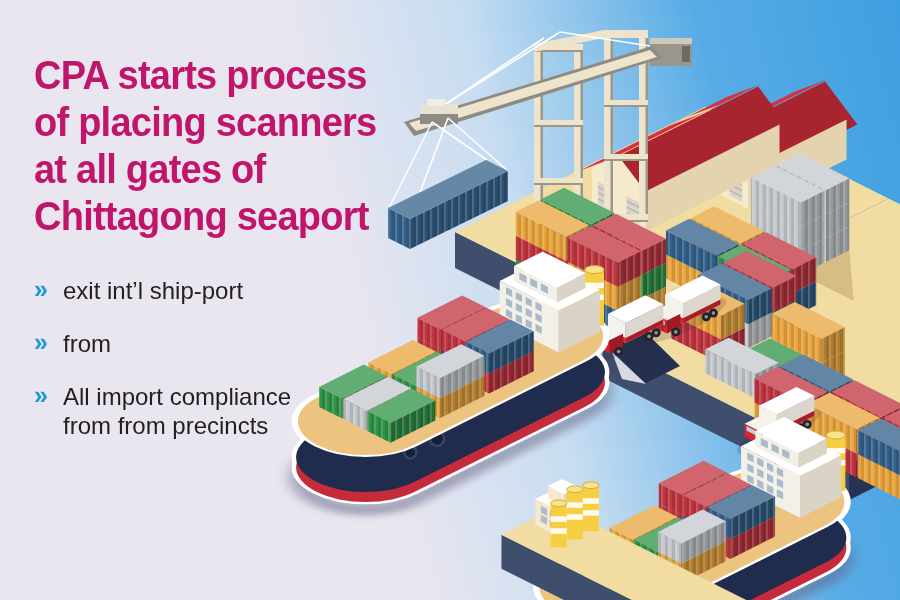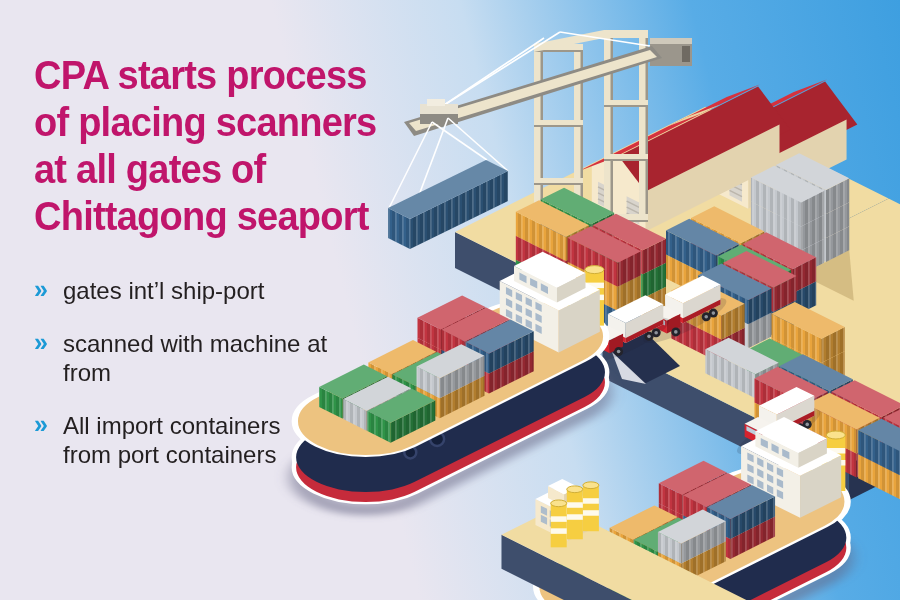--- a/index.html
+++ b/index.html
@@ -712,26 +712,25 @@
       <span>CPA starts process</span>
       <span>of placing scanners</span>
       <span>at all gates of</span>
       <span>Chittagong seaport</span>
     </h1>
   </div>
 
   <ul class="bullet-list">
     <li>
       <span class="marker">»</span>
-      <span class="bl">gates int’l ship-port</span>
+      <span class="bl">exit int’l ship-port</span>
     </li>
     <li>
       <span class="marker">»</span>
-      <span class="bl">scanned with machine at</span>
       <span class="bl">from</span>
     </li>
     <li>
       <span class="marker">»</span>
-      <span class="bl">All import containers</span>
-      <span class="bl">from port containers</span>
+      <span class="bl">All import compliance</span>
+      <span class="bl">from from precincts</span>
     </li>
   </ul>
 </div>
 
 </body></html>

